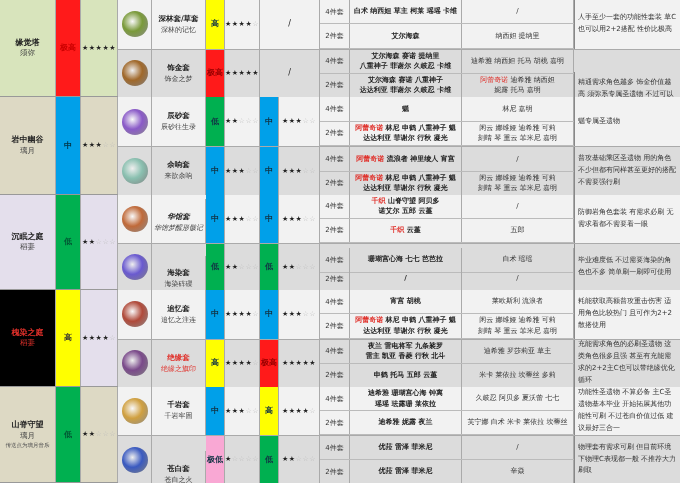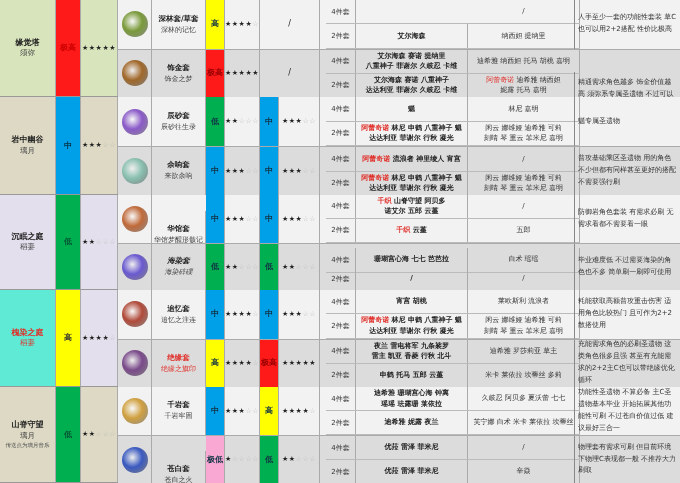--- a/index.html
+++ b/index.html
@@ -17,21 +17,21 @@
   .stars { font-size: 7px; letter-spacing: 0.5px; }
   .stars .off { color: #bbb; }
   .set { position: absolute; left: 118px; width: 562px; }
   .set.alt { background: #dcdcdc; }
   .set.norm { background: #f2f2f2; }
   .icon { position: absolute; left: 0; width: 34px; display: flex; align-items: center; justify-content: center; border-right: 1px solid #aaa; }
   .orb { width: 26px; height: 26px; border-radius: 50%; }
   .sname { position: absolute; left: 34px; width: 54px; flex-direction: column; }
   .sname .main { font-weight: bold; font-size: 7.5px; }
   .sname .sub { font-size: 7px; color: #444; }
-  .prow { position: absolute; left: 0; height: 24px; width: 360px; border-bottom: 1px solid #bbb; margin-left: 6px; }
+  .prow { position: absolute; left: 0; height: 24px; width: 360px; border-bottom: 1px solid #bbb; }
   .prow .cnt { position: absolute; left: 0; width: 30px; height: 100%; border-right: 1px solid #aaa; display:flex; align-items:center; justify-content:center; font-size: 7px; color:#333; }
   .prow .best { position: absolute; left: 30px; width: 112px; height: 100%; border-right: 1px solid #aaa; font-weight: bold; font-size: 7px; display:flex; flex-direction:column; align-items:center; justify-content:center; line-height:1.5; }
   .prow .alt2 { position: absolute; left: 142px; width: 112px; height: 100%; border-right: 1px solid #aaa; font-size: 7px; color:#333; display:flex; flex-direction:column; align-items:center; justify-content:center; line-height:1.5; }
   .note { position: absolute; left: 456px; width: 106px; height: 100%; padding: 2px 3px; font-size: 7px; color:#333; line-height: 1.7; display:flex; align-items:center; }
   .hl { color: #e0302a; }
 </style>
 </head>
 <body>
 
 <div class="tbl" id="tbl">
@@ -52,20 +52,23 @@
           <div class="main">深林套/草套</div>
           <div class="sub">深林的记忆</div>
         </div>
         <div class="cell lvl" style="left: 88px; top: 0px; width: 19px; height: 100%; background: rgb(255, 255, 0); color: rgb(17, 51, 68);">高</div>
         <div class="cell" style="left: 107px; top: 0px; width: 35px; height: 100%;">
           <span class="stars"><span>★</span><span>★</span><span>★</span><span>★</span><span class="off">☆</span></span>
         </div>
         <div class="cell" style="left: 142px; top: 0px; width: 60px; height: 100%; font-size: 8px;">/</div>
         <div class="prow" style="left: 202px; top: 0px; height: 24.25px; width: 254px;">
           <div class="cnt">4件套</div>
+          <div class="best">
+            <div><span>白术 纳西妲 草主 柯莱 瑶瑶 卡维</span></div>
+          </div>
           <div class="alt2">
             <div><span>/</span></div>
           </div>
         </div>
         <div class="prow" style="left: 202px; top: 24.25px; height: 24.25px; width: 254px;">
           <div class="cnt">2件套</div>
           <div class="best">
             <div><span>艾尔海森</span></div>
           </div>
           <div class="alt2">
@@ -203,21 +206,21 @@
         <div class="sub">稻妻</div>
       </div>
       <div class="cell lvl" style="left: 56px; top: 0px; width: 25px; height: 100%; background: rgb(0, 176, 80); color: rgb(0, 85, 51);">低</div>
       <div class="cell" style="left: 81px; top: 0px; width: 37px; height: 100%; background: rgb(228, 223, 236);">
         <span class="stars"><span>★</span><span>★</span><span class="off">☆</span><span class="off">☆</span><span class="off">☆</span></span>
       </div>
       <div class="set norm" style="top: 0px; height: 47.5px; border-top: none;">
         <div class="icon" style="height: 100%;">
           <div class="orb" style="background: radial-gradient(circle at 40% 40%, rgba(255, 255, 255, 0.533) 0%, rgb(192, 106, 58) 45%, rgba(51, 51, 51, 0.533) 100%);"></div>
         </div>
-        <div class="cell sname" style="top: 16px; height: 100%;">
+        <div class="cell sname" style="top: 4px; height: 100%; font-style: italic;">
           <div class="main">华馆套</div>
           <div class="sub">华馆梦醒形骸记</div>
         </div>
         <div class="cell lvl" style="left: 88px; top: 0px; width: 19px; height: 100%; background: rgb(0, 160, 233); color: rgb(17, 51, 68);">中</div>
         <div class="cell" style="left: 107px; top: 0px; width: 35px; height: 100%;">
           <span class="stars"><span>★</span><span>★</span><span>★</span><span class="off">☆</span><span class="off">☆</span></span>
         </div>
         <div class="cell lvl" style="left: 142px; top: 0px; width: 19px; height: 100%; background: rgb(0, 160, 233); color: rgb(17, 51, 68);">中</div>
         <div class="cell" style="left: 161px; top: 0px; width: 41px; height: 100%;">
           <span class="stars"><span>★</span><span>★</span><span>★</span><span class="off">☆</span><span class="off">☆</span></span>
@@ -240,21 +243,21 @@
           <div class="alt2">
             <div><span>五郎</span></div>
           </div>
         </div>
         <div class="note" style="top: 0px; border-left: 1px solid rgb(136, 136, 136);">防御岩角色套装 有需求必刷 无需求看都不需要看一眼</div>
       </div>
       <div class="set alt" style="top: 47.5px; height: 47.5px; border-top: 1px solid rgb(170, 170, 170);">
         <div class="icon" style="height: 100%;">
           <div class="orb" style="background: radial-gradient(circle at 40% 40%, rgba(255, 255, 255, 0.533) 0%, rgb(106, 90, 208) 45%, rgba(51, 51, 51, 0.533) 100%);"></div>
         </div>
-        <div class="cell sname" style="top: 0px; height: 100%; font-style: italic;">
+        <div class="cell sname" style="top: 12px; height: 100%;">
           <div class="main">海染套</div>
           <div class="sub">海染砗磲</div>
         </div>
         <div class="cell lvl" style="left: 88px; top: 0px; width: 19px; height: 100%; background: rgb(0, 176, 80); color: rgb(17, 51, 68);">低</div>
         <div class="cell" style="left: 107px; top: 0px; width: 35px; height: 100%;">
           <span class="stars"><span>★</span><span>★</span><span class="off">☆</span><span class="off">☆</span><span class="off">☆</span></span>
         </div>
         <div class="cell lvl" style="left: 142px; top: 0px; width: 19px; height: 100%; background: rgb(0, 176, 80); color: rgb(17, 51, 68);">低</div>
         <div class="cell" style="left: 161px; top: 0px; width: 41px; height: 100%;">
           <span class="stars"><span>★</span><span>★</span><span class="off">☆</span><span class="off">☆</span><span class="off">☆</span></span>
@@ -274,21 +277,21 @@
             <div><span>/</span></div>
           </div>
           <div class="alt2">
             <div><span>/</span></div>
           </div>
         </div>
         <div class="note" style="top: 0px; border-left: 1px solid rgb(136, 136, 136);">毕业难度低 不过需要海染的角色也不多 简单刷一刷即可使用</div>
       </div>
     </div>
     <div class="domain" style="top: 290px; height: 97px;">
-      <div class="cell dname" style="left: 0px; top: 0px; width: 56px; height: 100%; background: #5eead4;">
+      <div class="cell dname" style="left: 0px; top: 0px; width: 56px; height: 100%; background: #000000;">
         <div class="redtxt">槐染之庭</div>
         <div class="sub redtxt">稻妻</div>
       </div>
       <div class="cell lvl" style="left: 56px; top: 0px; width: 25px; height: 100%; background: rgb(255, 255, 0); color: rgb(51, 51, 51);">高</div>
       <div class="cell" style="left: 81px; top: 0px; width: 37px; height: 100%; background: rgb(228, 223, 236);">
         <span class="stars"><span>★</span><span>★</span><span>★</span><span>★</span><span class="off">☆</span></span>
       </div>
       <div class="set norm" style="top: 0px; height: 48.5px; border-top: none;">
         <div class="icon" style="height: 100%;">
           <div class="orb" style="background: radial-gradient(circle at 40% 40%, rgba(255, 255, 255, 0.533) 0%, rgb(176, 74, 58) 45%, rgba(51, 51, 51, 0.533) 100%);"></div>

